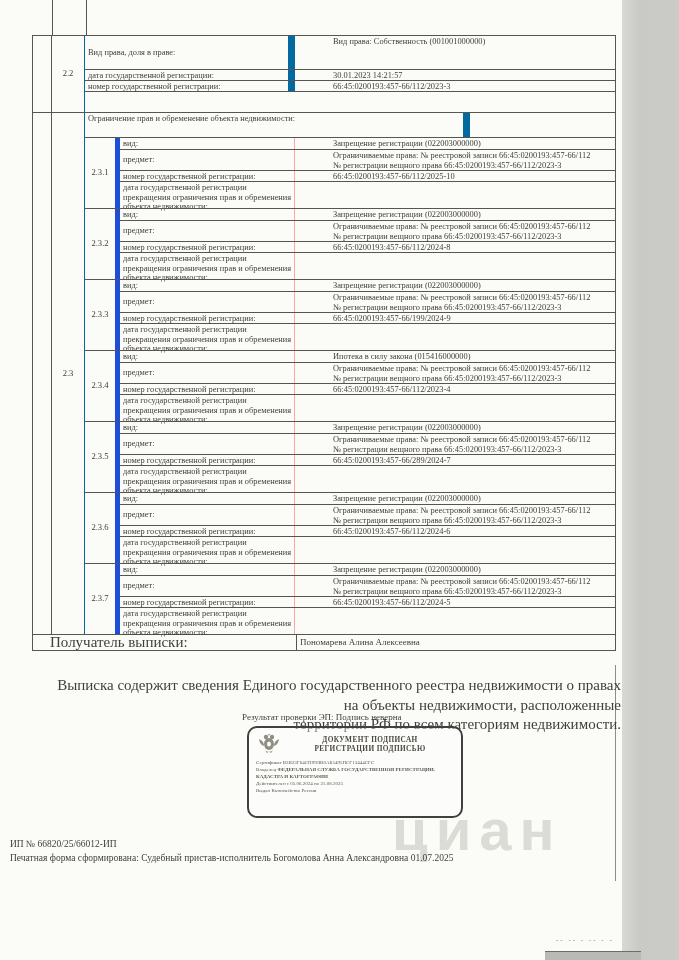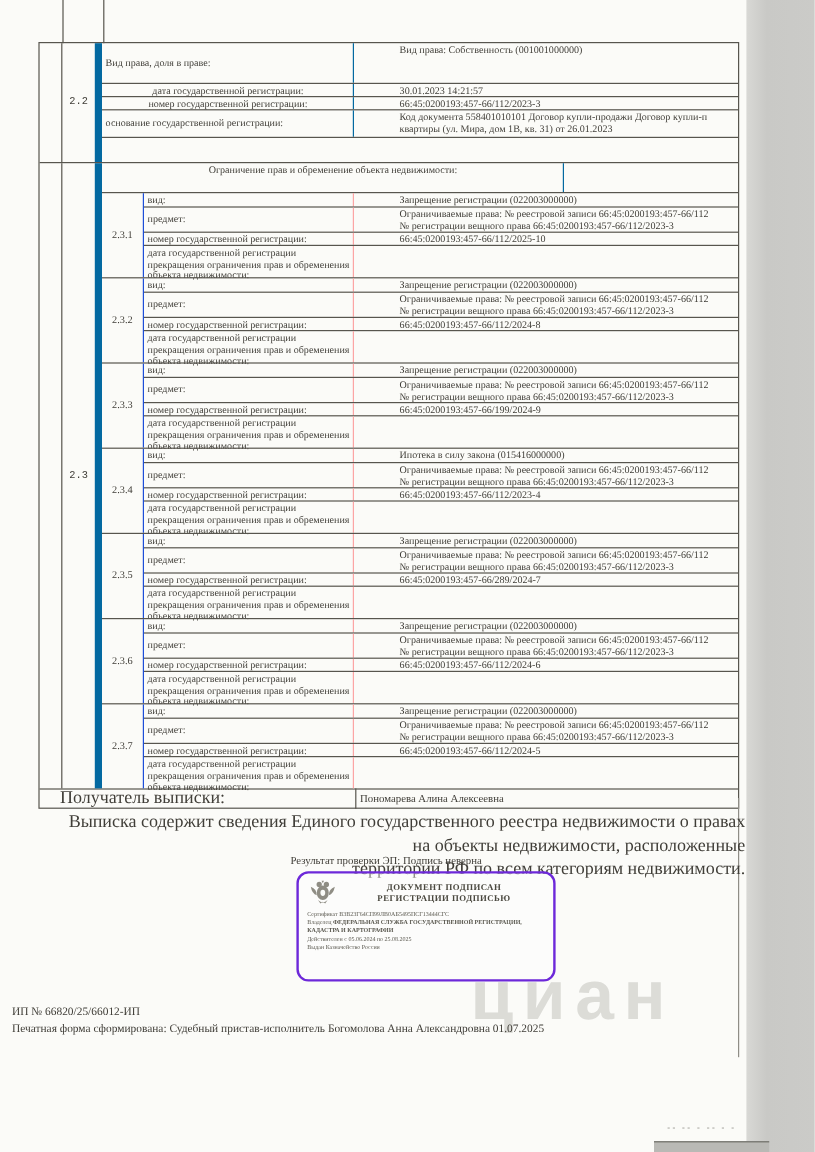--- a/index.html
+++ b/index.html
@@ -23,47 +23,47 @@
     color:rgba(182,182,176,0.45);}
 
   
   .tbl{position:absolute;left:32px;top:35px;width:584px;
     border:1px solid #57554e;font-size:8.4px;line-height:1.15;
     box-sizing:border-box;}
   .tbl *{box-sizing:border-box;}
   .sect{display:flex;border-top:1px solid #57554e;}
   .sect:first-child{border-top:none;}
   .cA{width:19px;border-right:1px solid #57554e;flex:none;}
-  .cB{width:33px;border-right:6px solid #0369a1;flex:none;
-      display:flex;align-items:center;justify-content:center;font-size:8.6px;font-family:Liberation Mono, monospace;}
+  .cB{width:33px;border-right:1px solid #0369a1;flex:none;
+      display:flex;align-items:center;justify-content:center;font-size:8.6px;}
   .sbody{flex:1;display:flex;flex-direction:column;min-width:0;}
   .r{display:flex;border-top:1px solid #57554e;min-width:0;}
   .r:first-child{border-top:none;}
-  .lab{width:210px;flex:none;border-right:1px solid #0369a1;padding:1px 2px 1px 3px;text-align:center;}
+  .lab{width:210px;flex:none;border-right:7px solid #0369a1;padding:1px 2px 1px 3px;}
   .lab2{width:175px;flex:none;border-right:1px solid #fca5a5;padding:1px 2px 1px 3px;}
   .val{flex:1;min-width:0;padding:1px 0 1px 3px;overflow:hidden;}
   .vline{white-space:nowrap;overflow:hidden;padding-left:35px;}
   .vc{display:flex;align-items:center;}
   .h34{height:33px;} .h11{height:11px;} .h23{height:23px;} .h21{height:21px;}
   .h24{height:24px;gap:42px;} .h27{height:27px;} .h16{height:16px;display:flex;align-items:center;}
   .sub{display:flex;border-top:1px solid #57554e;min-width:0;}
-  .snum{width:35px;flex:none;border-right:1px solid #1d4ed8;
+  .snum{width:35px;flex:none;border-right:5px solid #1d4ed8;
     display:flex;align-items:center;justify-content:center;font-size:8.6px;}
   .sbb{flex:1;display:flex;flex-direction:column;min-width:0;}
   .recv-label{width:264px;flex:none;border-right:1px solid #57554e;padding:0 2px 0 17px;
     font-size:15px;display:flex;align-items:center;}
   .recv-val{flex:1;padding:0 0 0 3px;font-size:9px;display:flex;align-items:center;}
 
   
   .note{position:absolute;left:17px;top:676px;width:604px;font-size:15px;line-height:1.3;text-align:right;}
   .note .ind{text-indent:28px;}
   .ep-result{position:absolute;left:242px;top:712px;font-size:9px;}
 
   .stamp{position:absolute;left:247px;top:726px;width:212px;height:88px;
-    border:2px solid #6d28d9;border-radius:10px;background:rgba(255,255,255,0.4);}
+    border:2px solid #404040;border-radius:10px;background:rgba(255,255,255,0.4);}
   .stamp-head{display:flex;align-items:center;gap:4px;padding:4px 7px 1px 7px;}
   .stamp-eagle{width:26px;height:24px;flex:none;}
   .stamp-titles{flex:1;text-align:center;font-weight:bold;font-size:7.3px;
     line-height:1.3;letter-spacing:0.4px;color:#4a483f;}
   .stamp-body{padding:2px 7px 0 7px;font-size:5px;line-height:1.4;color:#5a584f;}
   .stamp-body .b{font-weight:bold;}
 
   .footer-ip{position:absolute;left:10px;top:839px;font-size:9.5px;}
   .footer-formed{position:absolute;left:10px;top:853px;font-size:9.5px;}
 </style>
@@ -91,27 +91,20 @@
         <div class="lab">дата государственной регистрации:</div>
         <div class="val">
             <div class="vline">30.01.2023 14:21:57</div>
           </div>
       </div>
       <div class="r h11">
         <div class="lab">номер государственной регистрации:</div>
         <div class="val">
             <div class="vline">66:45:0200193:457-66/112/2023-3</div>
           </div>
-      </div>
-      <div class="r h23">
-        <div class="lab vc">основание государственной регистрации:</div>
-        <div class="val">
-          <div class="vline">Код документа 558401010101 Договор купли-продажи Договор купли-п</div>
-          <div class="vline">квартиры (ул. Мира, дом 1В, кв. 31) от 26.01.2023</div>
-        </div>
       </div>
       <div class="r h21">
         <div class="val">
             <div class="vline"></div>
           </div>
       </div>
     </div>
   </div>
 
   <div class="sect">

